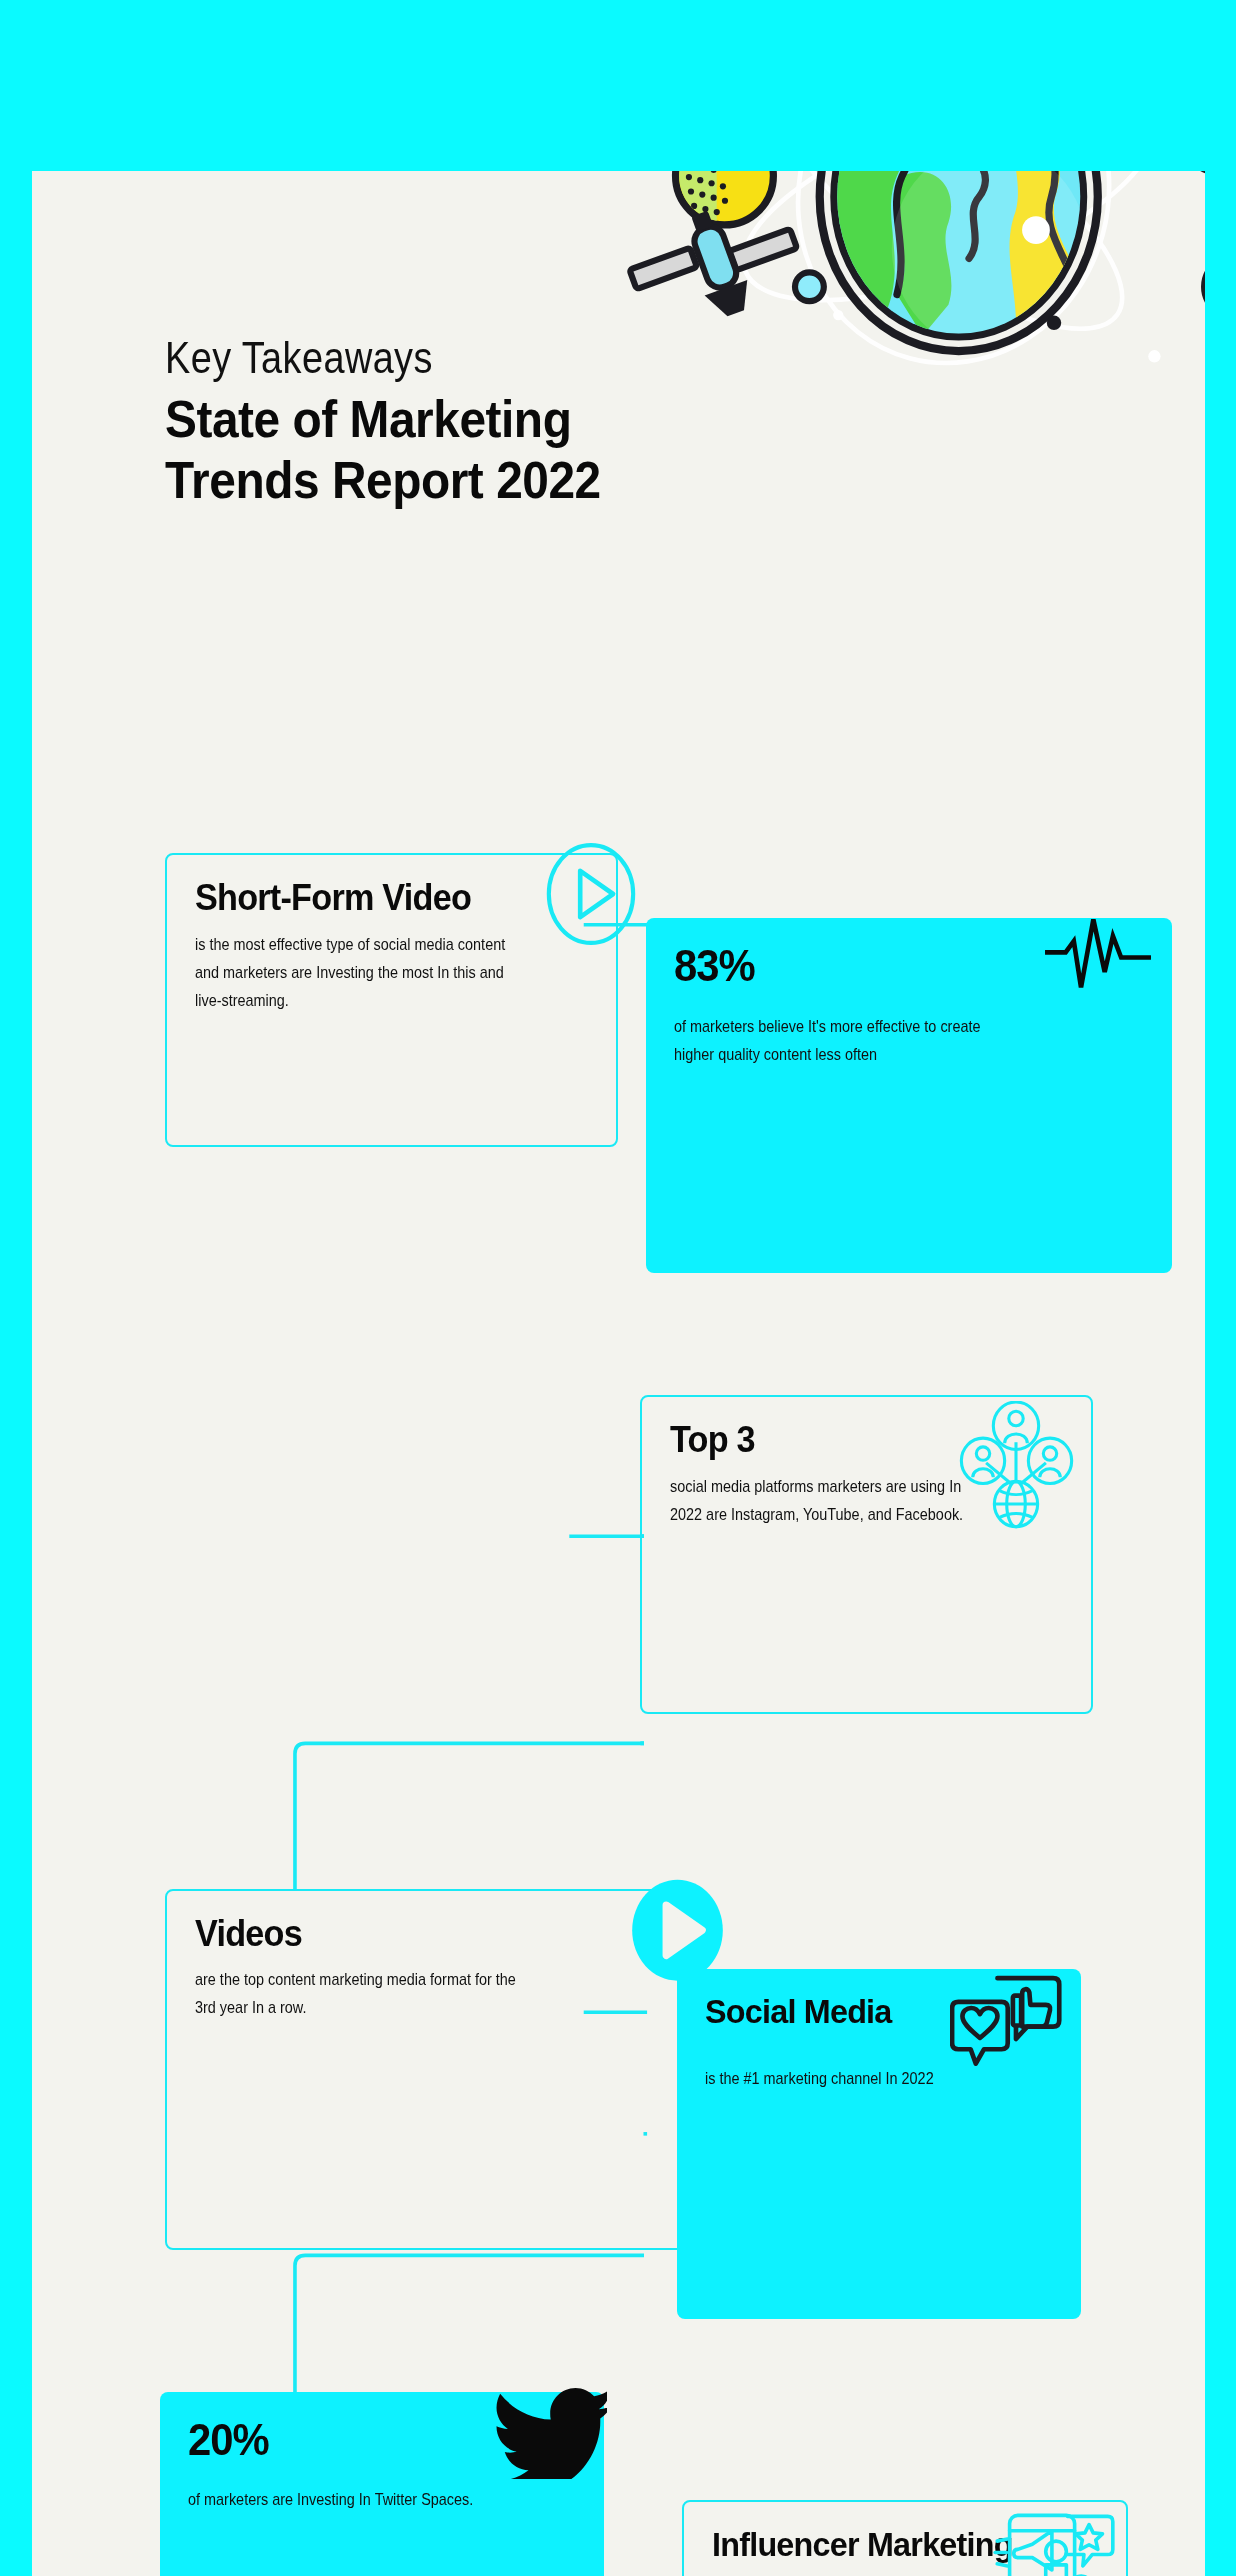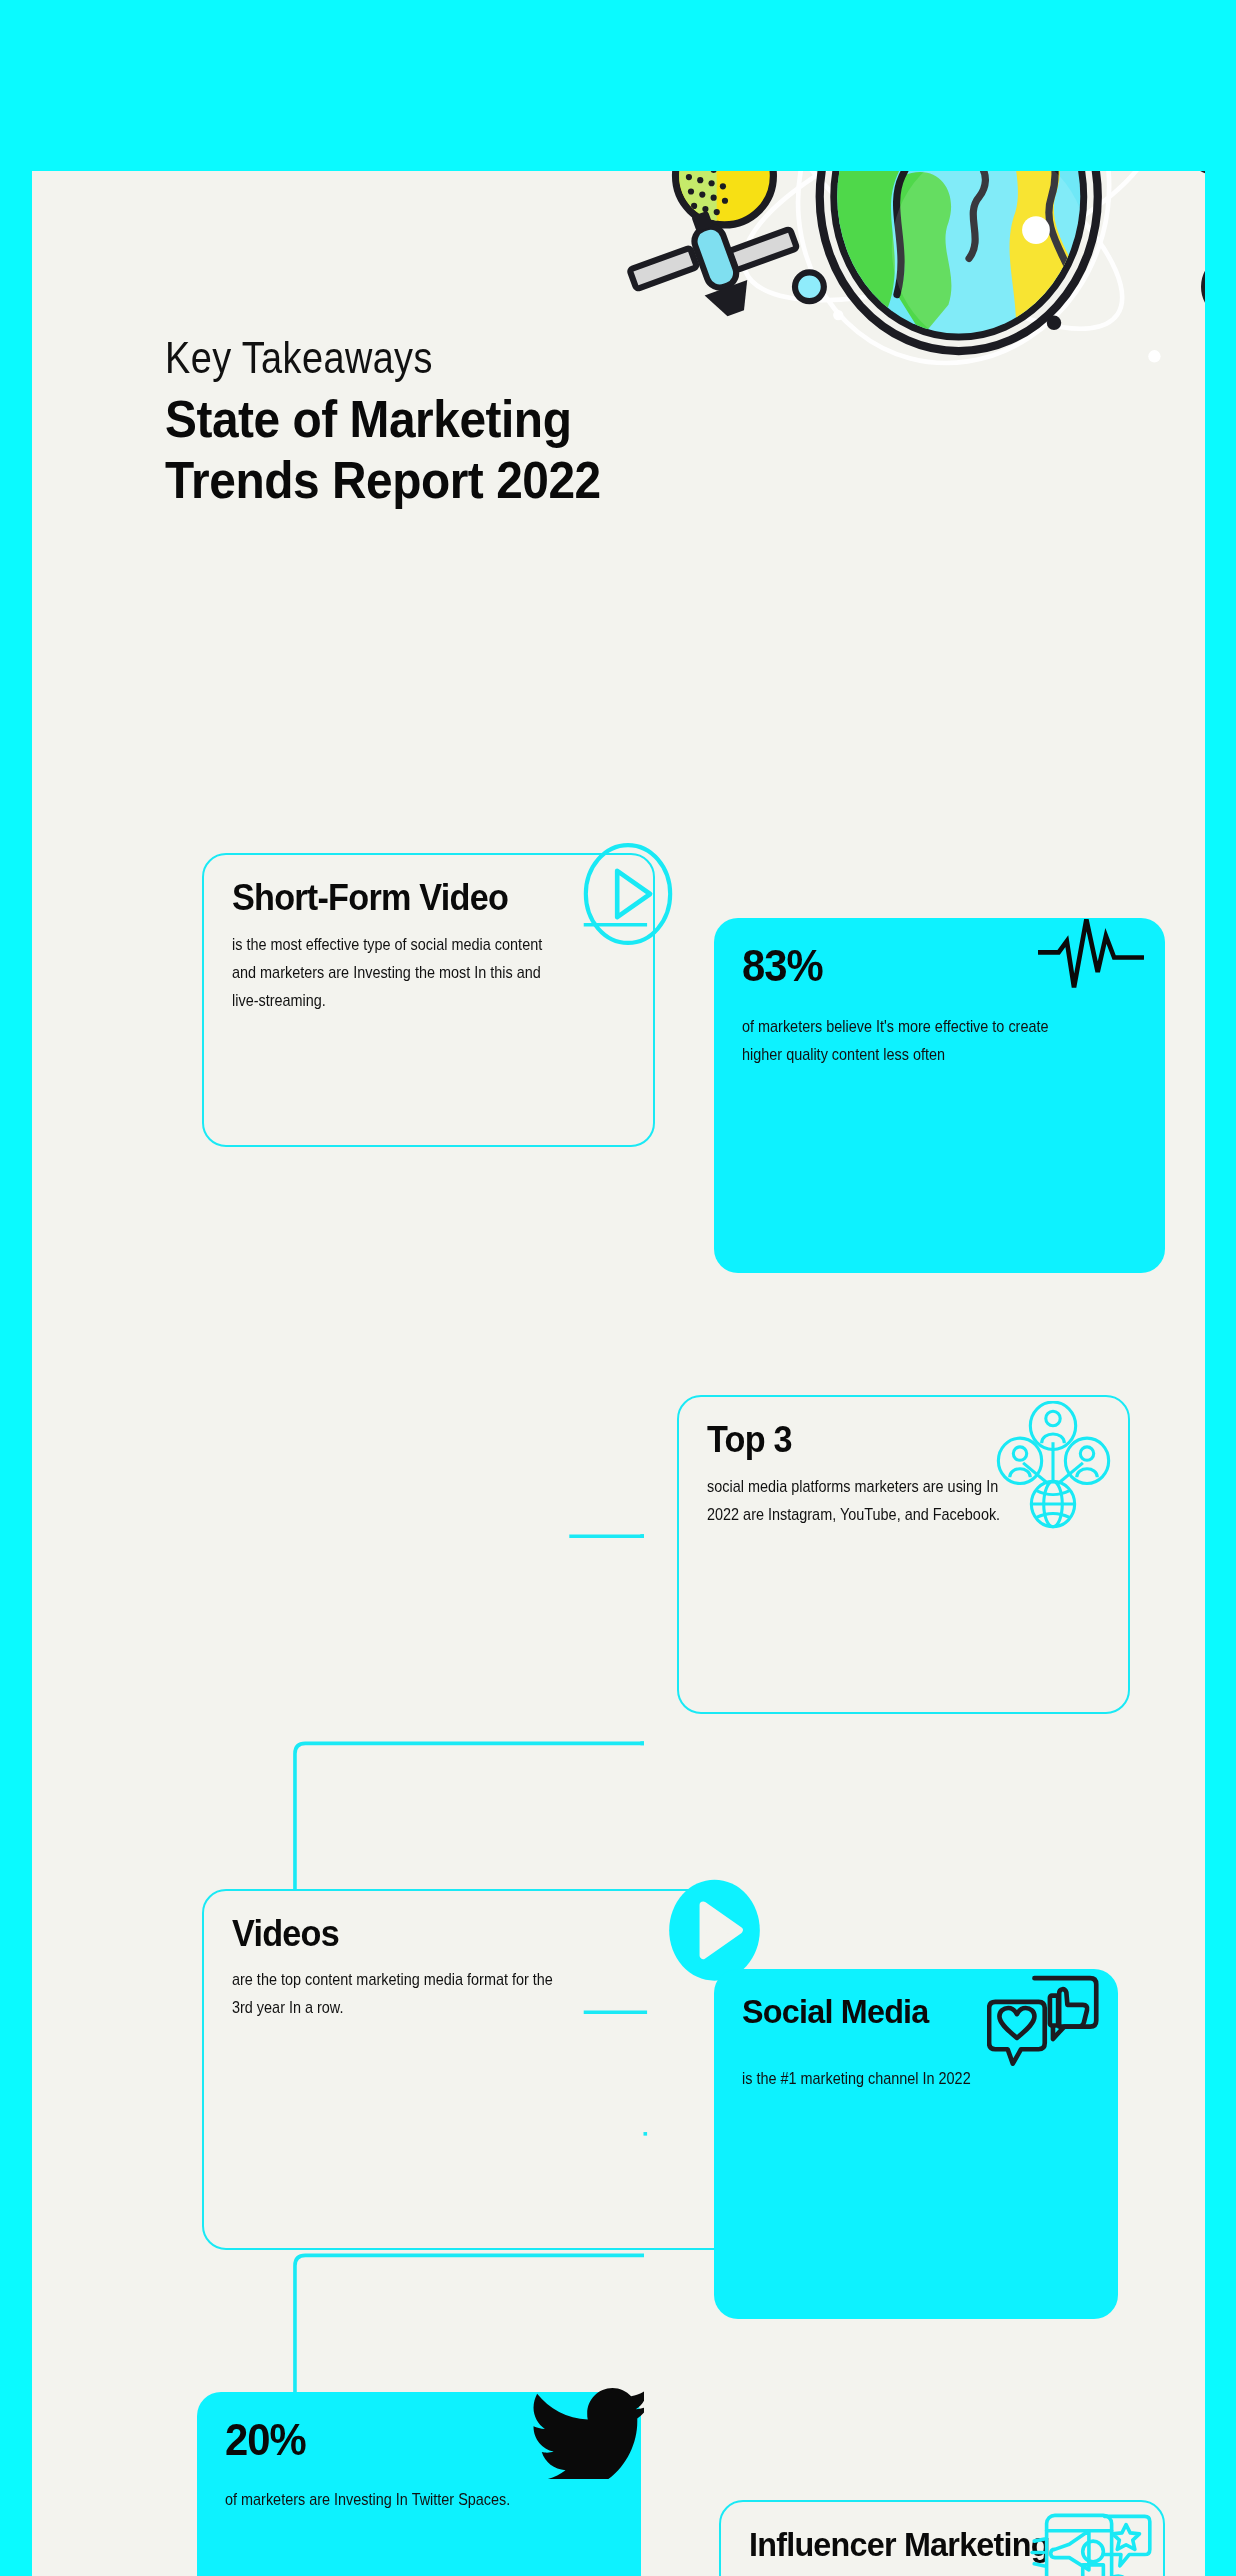--- a/index.html
+++ b/index.html
@@ -35,43 +35,42 @@
     line-height: 1.22; margin-top: 8.2px; letter-spacing: -0.5px;
     transform: scaleX(0.92); transform-origin: left center;
   }
 
   
   #wires { position: absolute; left: 0; top: 0; width: 1173px; height: 2749px; pointer-events: none; }
 
   
   .card {
     position: absolute;
-    border-radius: 24px;
+    border-radius: 8px;
     padding: 24px 28px 20.6px 28px;
-    margin-left: 37px;
   }
   .card.outline { background: transparent; border: 2.6px solid #19e9f5; }
   .card.filled  { background: #0df2ff; border: none; }
 
   .card h2 {
     font-size: 38px; font-weight: 800; color: #0a0a0a;
     line-height: 1.07; letter-spacing: -0.8px;
     transform: scaleX(0.95); transform-origin: left top;
   }
   .card h2.stat { font-size: 44px; letter-spacing: -1px; }
   .card p {
     font-size: 15.7px; font-weight: 300; color: #111;
     line-height: 1.78; margin-top: 13.4px; max-width: 350px;
     transform: scaleX(0.92); transform-origin: left top;
   }
   .card .icon { position: absolute; }
 
   
   #card-sfv   { left: 133px;  top: 682px; width: 453px;  height: 294px; }
-  #card-83    { left: 645px; top: 747px; width: 451px;  height: 355px; }
+  #card-83    { left: 614px; top: 747px; width: 526px;  height: 355px; }
   #card-fb    { left: 128px;  top: 1153px; width: 444px;  height: 349px; }
   #card-top3  { left: 608px; top: 1224px; width: 453px;  height: 319px; }
   #card-vid   { left: 133px;  top: 1718px; width: 540px;  height: 361px; }
   #card-soc   { left: 645px; top: 1798px; width: 404px;  height: 350px; }
   #card-20    { left: 128px;  top: 2221px; width: 444px;  height: 341px; }
   #card-inf   { left: 650px; top: 2329px; width: 446px;  height: 385px; }
 
   #card-sfv   h2 { font-size: 36px; }
   #card-fb    h2 { font-size: 35px; }
   #card-vid   h2 { font-size: 36px; }

